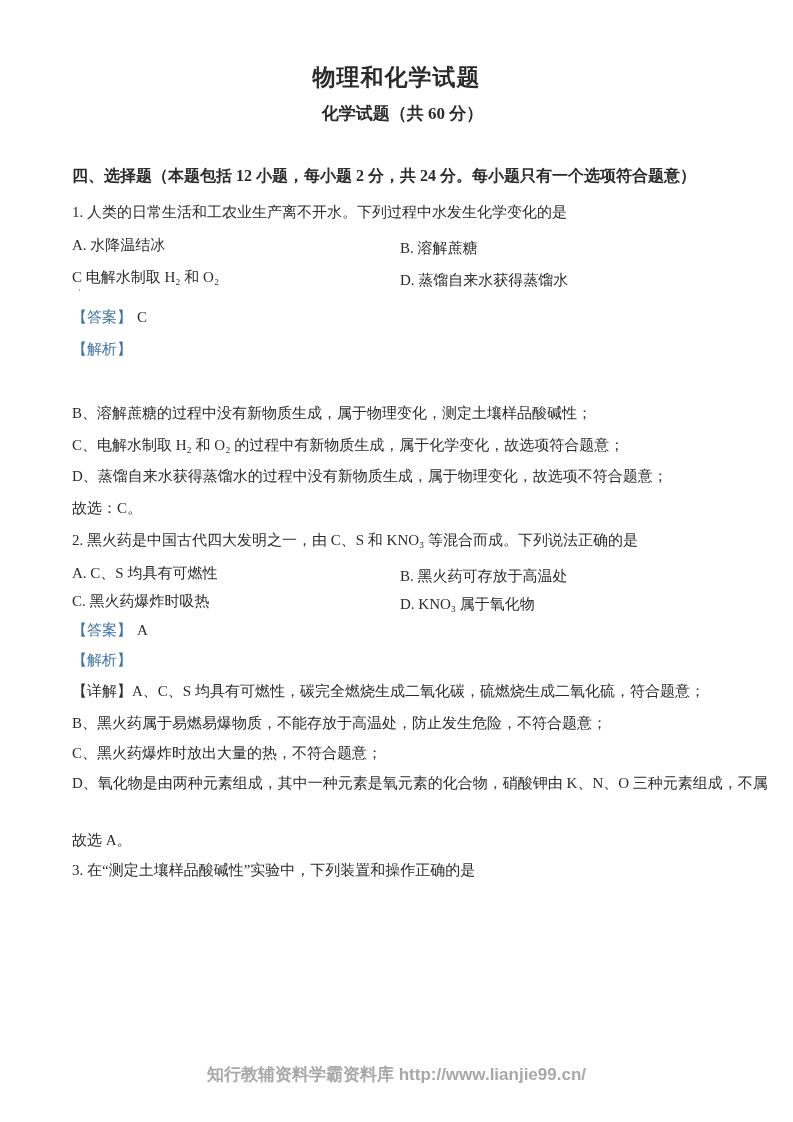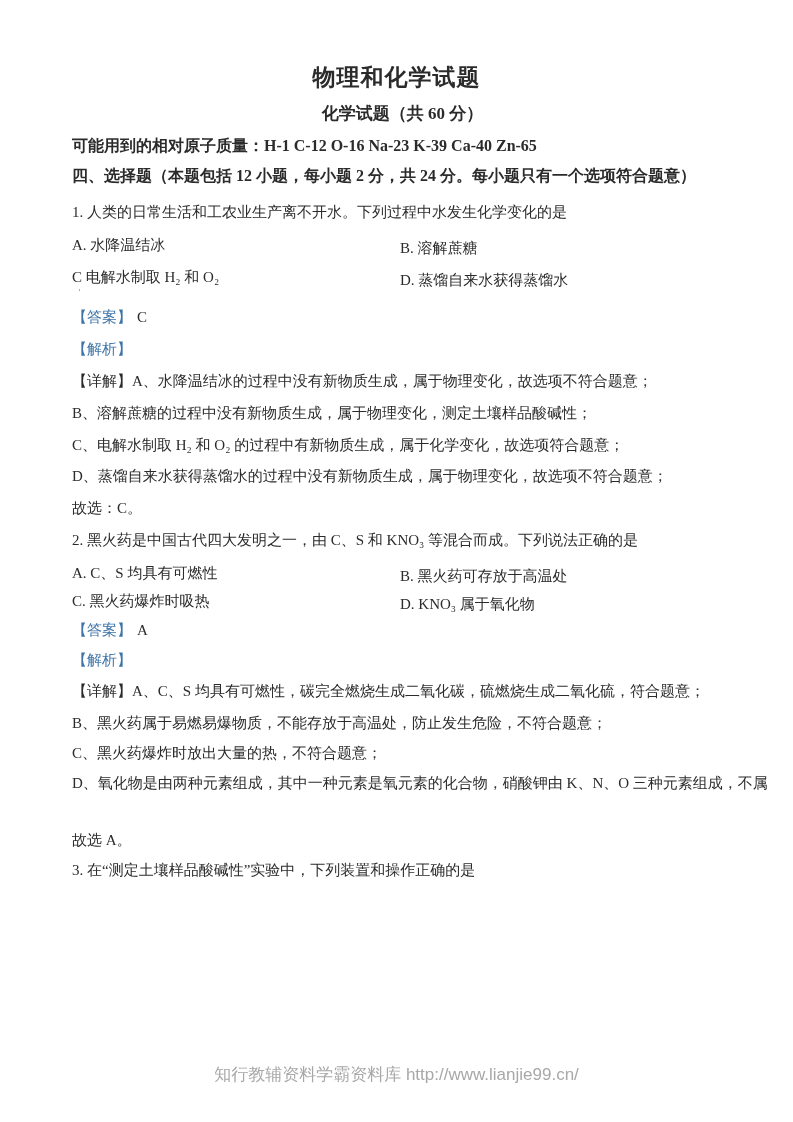--- a/index.html
+++ b/index.html
@@ -21,33 +21,32 @@
   .title{font-size:23px;font-weight:700;letter-spacing:1px;}
   .subtitle{font-size:17px;font-weight:700;padding-left:6px;}
   .boldline{font-size:16px;font-weight:700;}
   .col2{position:absolute;left:328px;top:3px;}
   .blue{color:var(--blue,#3e74a7);text-align:right;}
   .ansval{margin-left:5px;color:var(--ink,#2b2b2b);}
   .stray{font-size:10px;color:#555;}
   .footer{
     left:0;width:793px;text-align:center;
     font-family:"Liberation Sans","DejaVu Sans",sans-serif;
-    font-size:17px;color:var(--gray,#a8a8a8);
+    font-size:17px;color:var(--gray,#a8a8a8);font-weight:bold;
   }
 </style>
 </head>
 <body>
 
 <div class="page">
 
   <div class="row center title" style="top:67px">物理和化学试题</div>
 
   <div class="row center subtitle" style="top:103px">化学试题（共 60 分）</div>
 
-  <div class="row boldline" style="top:135px">可能用到的相对原子质量：H-1 C-12 O-16 Na-23 K-39 Ca-40 Zn-65</div>
 
   <div class="row boldline" style="top:165px">四、选择题（本题包括 12 小题，每小题 2 分，共 24 分。每小题只有一个选项符合题意）</div>
 
   <div class="row" style="top:201px">1. 人类的日常生活和工农业生产离不开水。下列过程中水发生化学变化的是</div>
 
   <div class="row" style="top:234px">
     <span>A. 水降温结冰</span>
     <span class="col2">B. 溶解蔗糖</span>
   </div>
 
@@ -59,21 +58,20 @@
   <div class="row stray" style="top:283px;left:78px">ˈ</div>
 
   <div class="row" style="top:306px">
     <span class="blue">【答案】</span><span class="ansval">C</span>
   </div>
 
   <div class="row" style="top:338px">
     <span class="blue">【解析】</span>
   </div>
 
-  <div class="row" style="top:370px">【详解】A、水降温结冰的过程中没有新物质生成，属于物理变化，故选项不符合题意；</div>
   <div class="row" style="top:402px">B、溶解蔗糖的过程中没有新物质生成，属于物理变化，测定土壤样品酸碱性；</div>
   <div class="row" style="top:434px">C、电解水制取 H₂ 和 O₂ 的过程中有新物质生成，属于化学变化，故选项符合题意；</div>
   <div class="row" style="top:465px">D、蒸馏自来水获得蒸馏水的过程中没有新物质生成，属于物理变化，故选项不符合题意；</div>
   <div class="row" style="top:497px">故选：C。</div>
 
   <div class="row" style="top:529px">2. 黑火药是中国古代四大发明之一，由 C、S 和 KNO₃ 等混合而成。下列说法正确的是</div>
 
   <div class="row" style="top:562px">
     <span>A. C、S 均具有可燃性</span>
     <span class="col2">B. 黑火药可存放于高温处</span>

